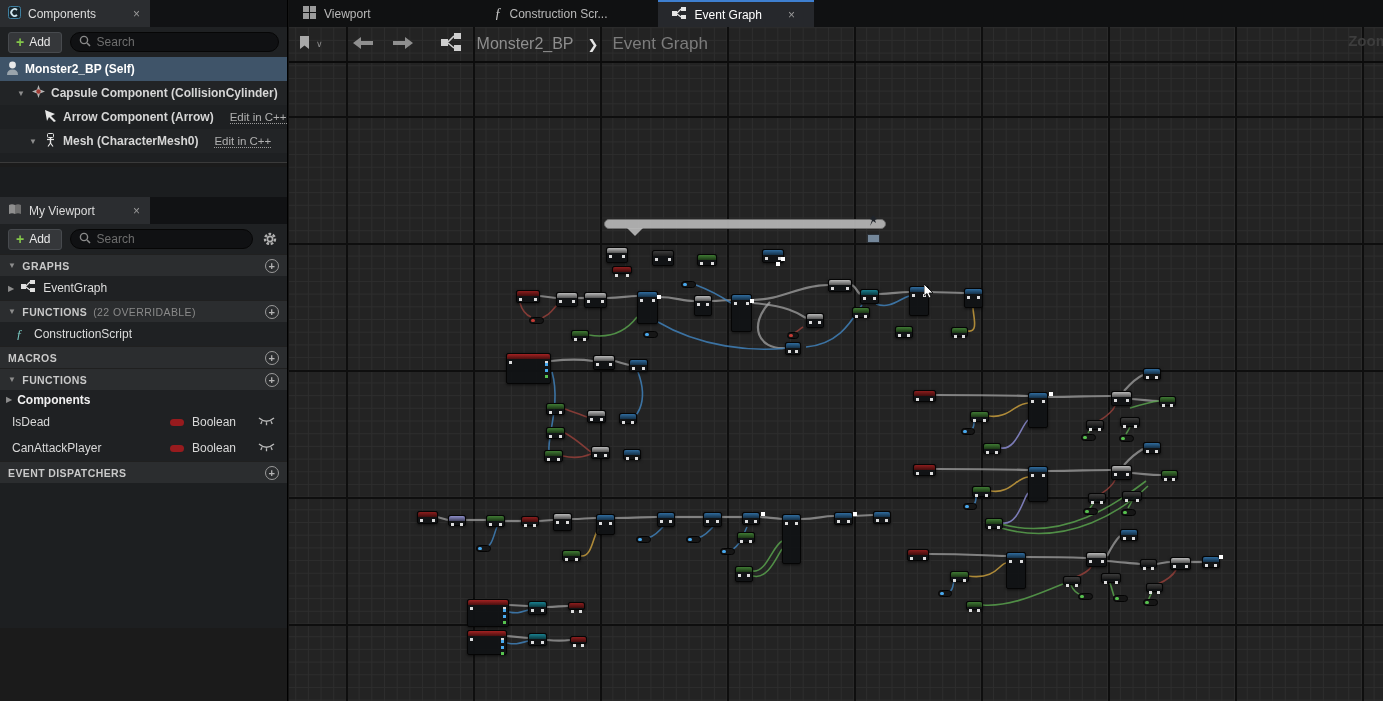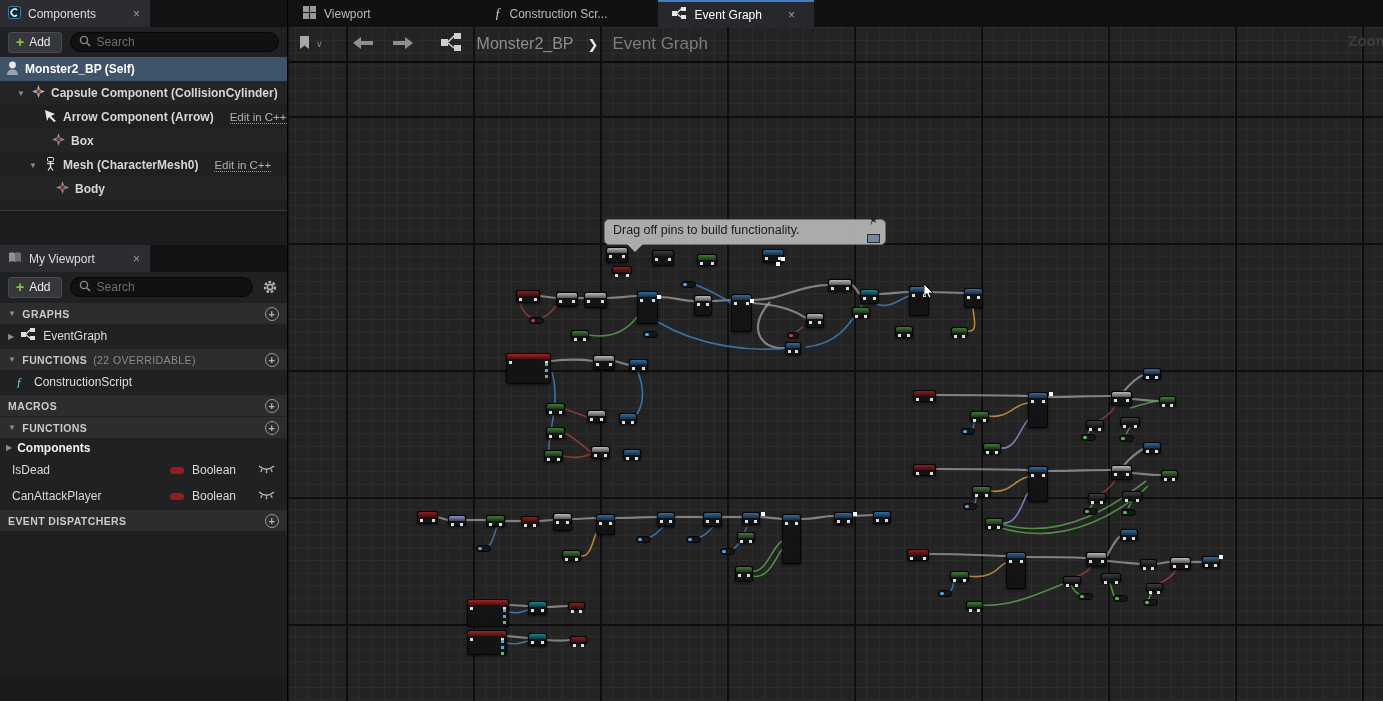--- a/index.html
+++ b/index.html
@@ -132,44 +132,30 @@
               </svg></span>
             <span class="lbl">Capsule Component (CollisionCylinder)</span>
           </div>
           <div class="trow" style="padding-left: 44px;">
             <span><svg width="13" height="13">
                 <path d="M1,1 L11,5 L7,7 L12,12 L10,13 L5,8 L3,12 Z" fill="#e6e6e6"></path>
               </svg></span>
             <span class="lbl">Arrow Component (Arrow)</span>
             <span class="cpp">Edit in C++</span>
           </div>
-          <div class="trow" style="padding-left: 52px;">
-            <span><svg width="13" height="13">
-                <path d="M6.5,0 L8,4.5 L13,6.5 L8,8.5 L6.5,13 L5,8.5 L0,6.5 L5,4.5 Z" fill="#8f8f8f"></path>
-                <circle cx="6.5" cy="6.5" r="2.2" fill="#8c2f2a"></circle>
-              </svg></span>
-            <span class="lbl">Box</span>
-          </div>
           <div class="trow" style="padding-left: 28px;">
             <span class="exp">▼</span>
             <span><svg width="13" height="14">
                 <rect x="3.5" y="0.5" width="6" height="4" rx="1" fill="none" stroke="#e6e6e6"></rect>
                 <line x1="6.5" y1="4.5" x2="6.5" y2="10" stroke="#e6e6e6" stroke-width="1.4"></line>
                 <line x1="3" y1="6.5" x2="10" y2="6.5" stroke="#e6e6e6" stroke-width="1.2"></line>
                 <path d="M6.5,10 L4,13.5 M6.5,10 L9,13.5" stroke="#e6e6e6" stroke-width="1.2" fill="none"></path>
               </svg></span>
             <span class="lbl">Mesh (CharacterMesh0)</span>
             <span class="cpp">Edit in C++</span>
-          </div>
-          <div class="trow" style="padding-left: 56px;">
-            <span><svg width="13" height="13">
-                <path d="M6.5,0 L8,4.5 L13,6.5 L8,8.5 L6.5,13 L5,8.5 L0,6.5 L5,4.5 Z" fill="#8f8f8f"></path>
-                <circle cx="6.5" cy="6.5" r="2.2" fill="#8c2f2a"></circle>
-              </svg></span>
-            <span class="lbl">Body</span>
           </div>
           <div class="tdivider"></div>
         </div>
     </div>
 
     <div style="height:30px;background:#1b1d1f"></div>
 
     <div class="mbp">
       <div class="tabbar">
         <div class="ptab">
@@ -909,21 +895,20 @@
             </svg>
         </span>
         <span class="crumb">Monster2_BP</span>
         <span class="crumb-sep">❯</span>
         <span class="crumb2">Event Graph</span>
       </div>
 
       <div class="zoom-label">Zoom</div>
 
       <div class="tooltip" style="left:315px;top:192px">
-        <div>Drag off pins to build functionality.</div>
       </div>
       <div class="pin-icons" style="left:578px;top:186px">
         <div>
           <svg width="12" height="13">
               <path d="M6,1 L10,5 L8,6 L9,9 L6,7 L3,12 L5,6 L3,5 Z" fill="#20242a"></path>
             </svg>
         </div>
         <div class="mini-node-icon"></div>
       </div>
 

